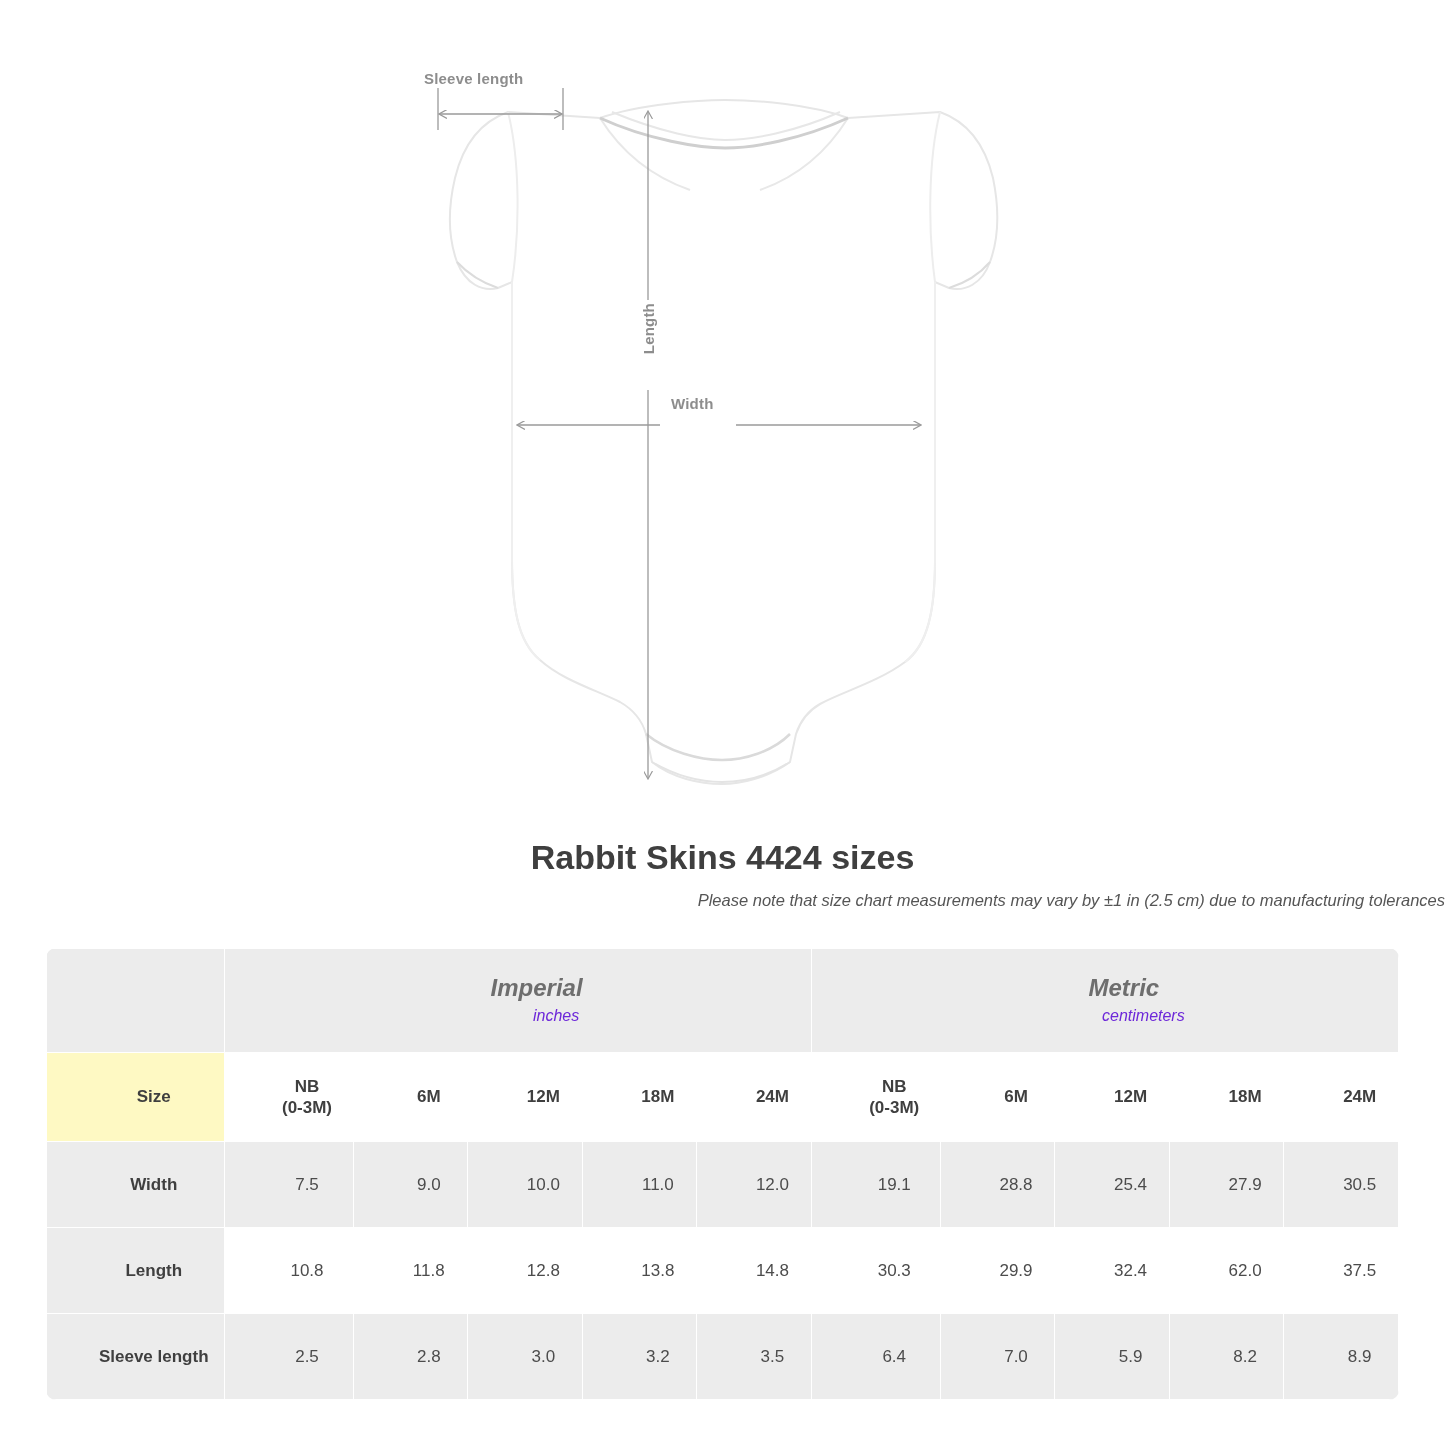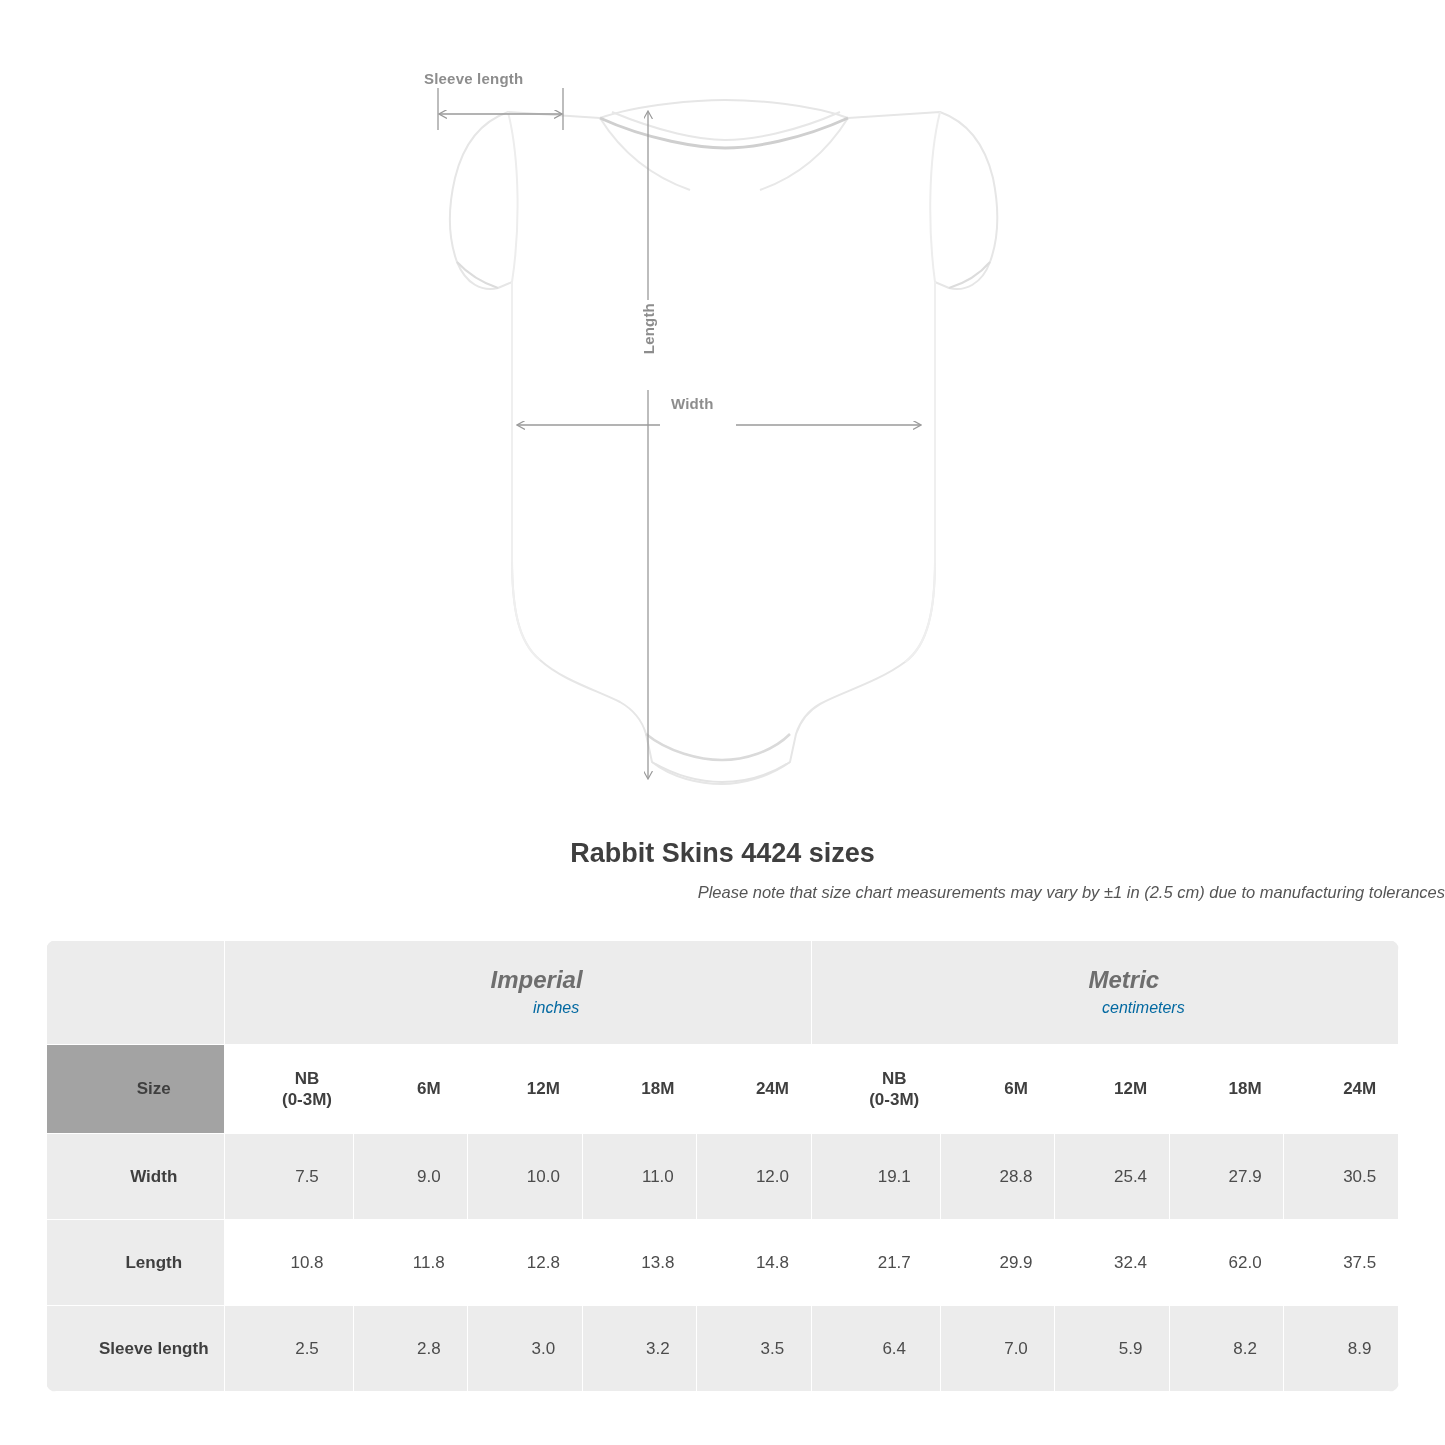--- a/index.html
+++ b/index.html
@@ -51,21 +51,21 @@
     writing-mode: vertical-rl;
     transform: rotate(180deg);
   }
 
   
   .title-block {
     text-align: center;
     margin-top: 18px;
   }
   .chart-title {
-    font-size: 27px;
+    font-size: 34px;
     font-weight: bold;
     color: #3f3f3f;
     margin: 0 0 14px 0;
   }
   .chart-note {
     font-size: 16.5px;
     font-style: italic;
     color: #555555;
     margin: 0;
     text-align: right;
@@ -97,35 +97,35 @@
   .unit-head .unit-name {
     font-size: 24px;
     font-style: italic;
     font-weight: bold;
     color: #6e6e6e;
     line-height: 1.25;
   }
   .unit-head .unit-sub {
     font-size: 16px;
     font-style: italic;
-    color: #0369a1;
+    color: #6d28d9;
     line-height: 1.6;
     margin-left: 39px;
   }
   .unit-head .corner { background: #ececec; }
 
   tr.head-row td {
     height: 86px;
     background: #ffffff;
     font-weight: bold;
     font-size: 17px;
     color: #3f3f3f;
   }
   tr.head-row td.rowlabel {
-    background: #a3a3a3;
+    background: #fef9c3;
   }
   .nb-main { display: block; line-height: 1.25; }
   .nb-sub  { display: block; line-height: 1.25; }
 
   tr.data-row td {
     height: 83px;
   }
   tr.data-row td.rowlabel {
     background: #ececec;
     font-weight: bold;
@@ -291,21 +291,21 @@
         <td class="cell">30.5</td>
       </tr>
 
       <tr class="data-row plain">
         <td class="rowlabel">Length</td>
         <td class="cell">10.8</td>
         <td class="cell">11.8</td>
         <td class="cell">12.8</td>
         <td class="cell">13.8</td>
         <td class="cell">14.8</td>
-        <td class="cell">21.7</td>
+        <td class="cell">30.3</td>
         <td class="cell">29.9</td>
         <td class="cell">32.4</td>
         <td class="cell">62.0</td>
         <td class="cell">37.5</td>
       </tr>
 
       <tr class="data-row zebra">
         <td class="rowlabel">Sleeve length</td>
         <td class="cell">2.5</td>
         <td class="cell">2.8</td>

